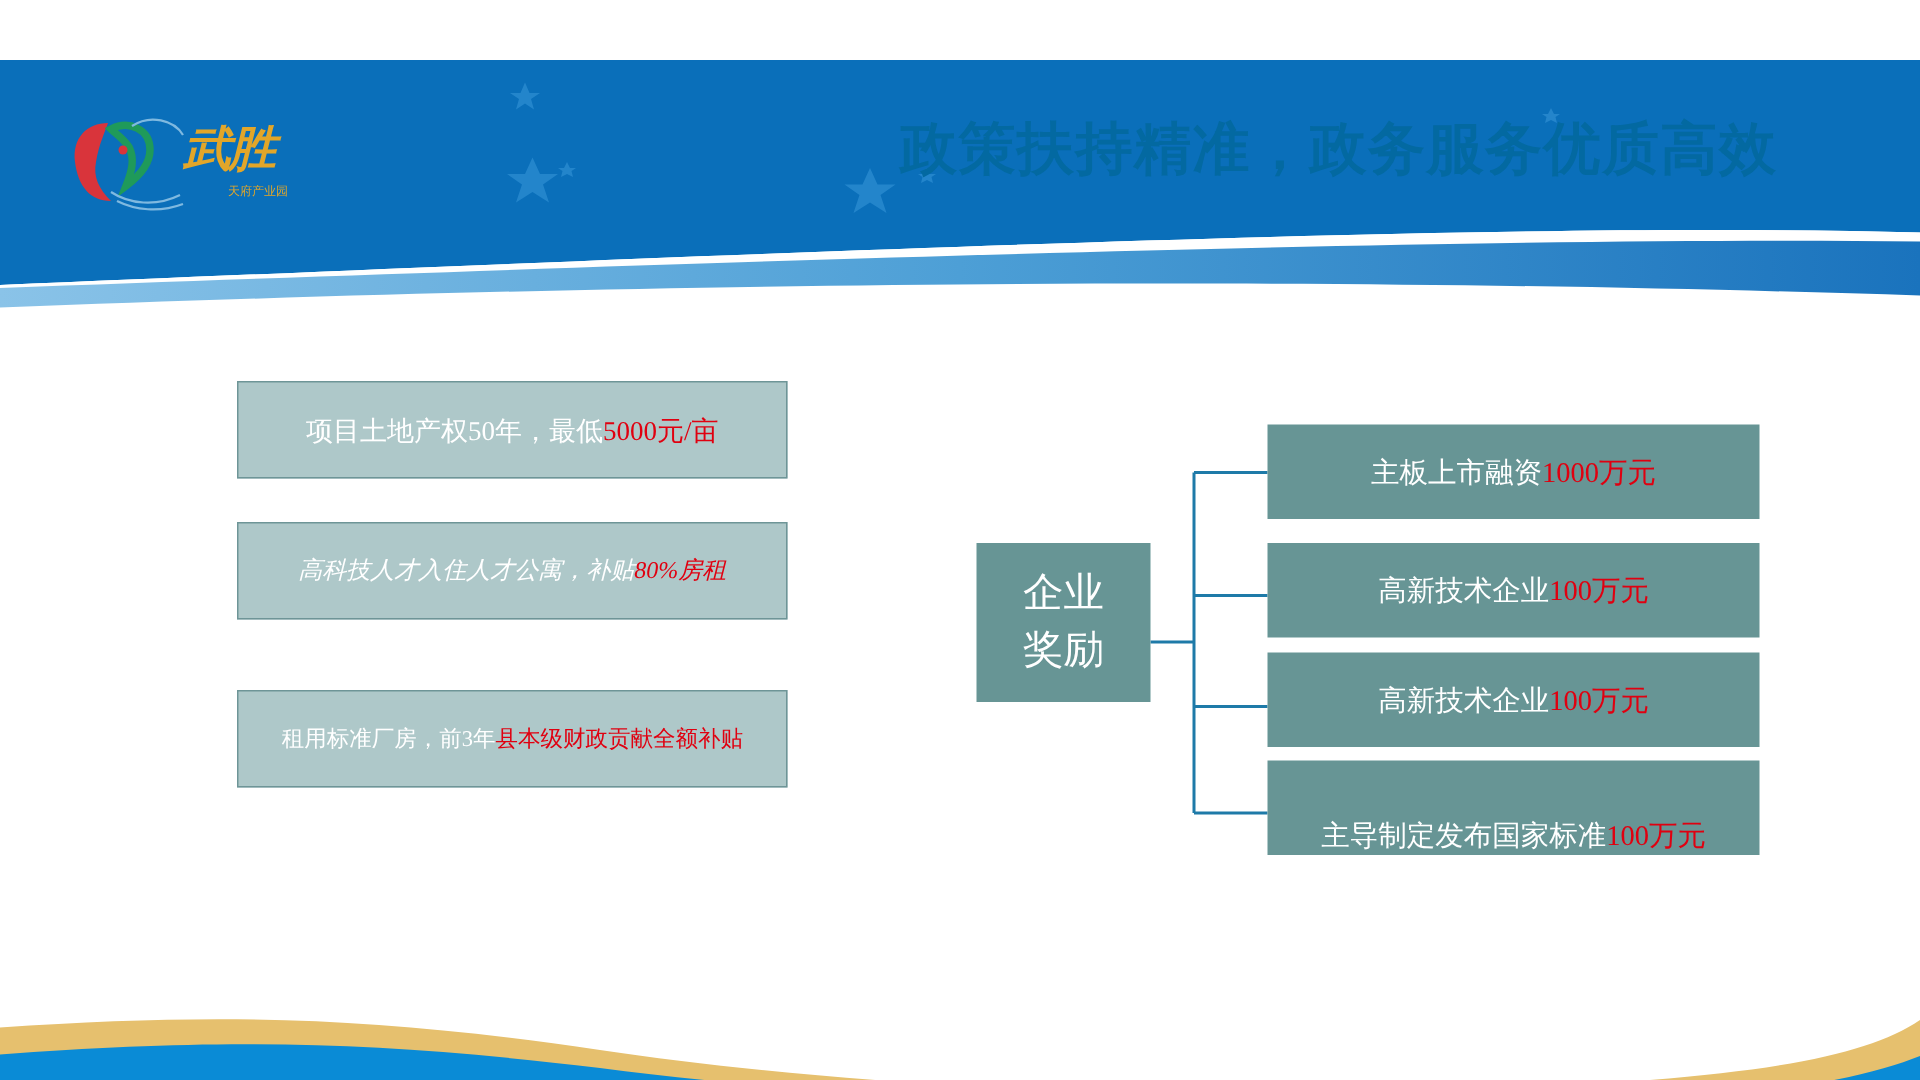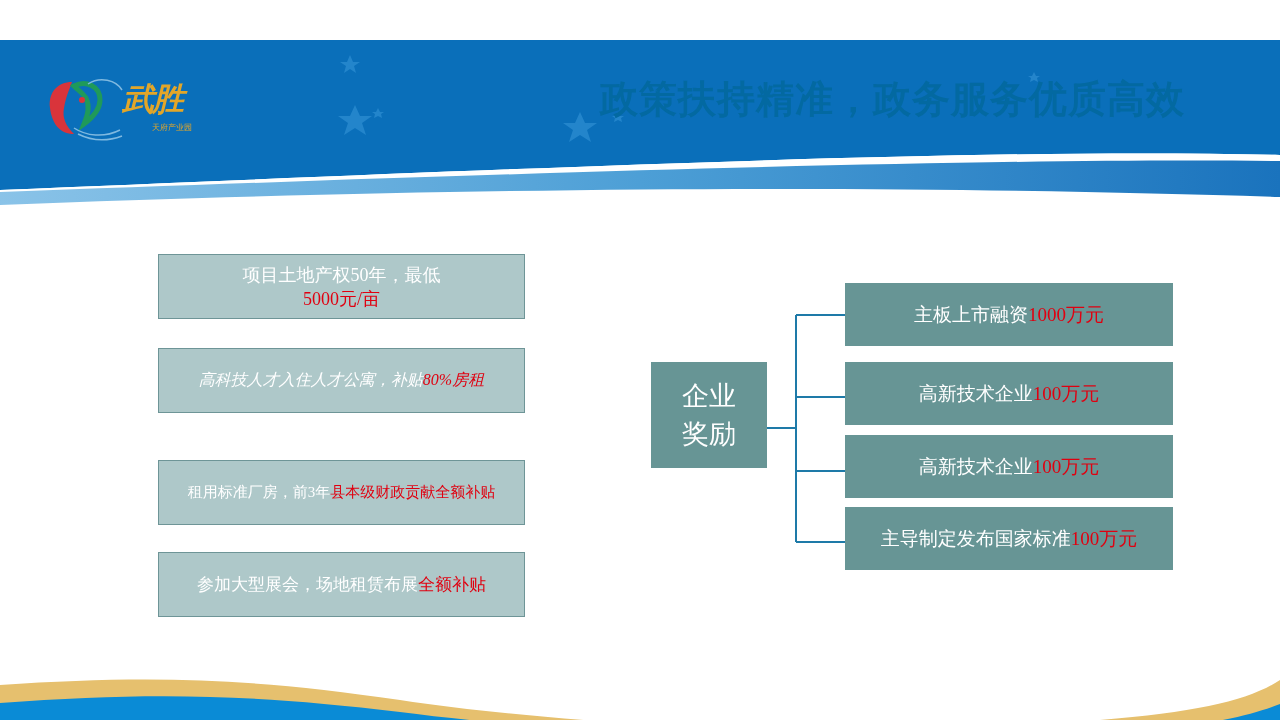--- a/index.html
+++ b/index.html
@@ -87,35 +87,31 @@
       <path d="M30,54 C42,62 60,64 76,56" fill="none" stroke="#7fb9e0" stroke-width="1.5"></path>
       <path d="M34,60 C46,66 62,68 78,62" fill="none" stroke="#7fb9e0" stroke-width="1.5"></path>
       <path d="M44,10 C56,2 72,6 78,16" fill="none" stroke="#7fb9e0" stroke-width="1.5"></path>
     </svg>
     <span class="logo-text">武胜</span>
     <span class="logo-sub">天府产业园</span>
   </div>
 
   <div class="title">政策扶持精准，政务服务优质高效</div>
 
-  <div class="policy-box" style="top:214px;flex-direction:column;">
+  <div class="policy-box" style="top:214px;">
     <span>项目土地产权50年，最低</span>
       <span class="hl">5000元/亩</span>
   </div>
   <div class="policy-box small" style="top:308px; font-size:16px;font-style:italic;">
     <span>高科技人才入住人才公寓，补贴</span>
       <span class="hl">80%房租</span>
   </div>
   <div class="policy-box small" style="top:420px;">
     <span>租用标准厂房，前3年</span>
       <span class="hl">县本级财政贡献全额补贴</span>
-  </div>
-  <div class="policy-box" style="top:512px; font-size:17px;">
-    <span>参加大型展会，场地租赁布展</span>
-      <span class="hl">全额补贴</span>
   </div>
 
   <svg class="connector" viewBox="0 0 1280 720">
     <g stroke="#1e7aa8" stroke-width="2" fill="none">
       <line x1="767" y1="388" x2="796" y2="388"></line>
       <line x1="796" y1="275" x2="796" y2="502"></line>
       <line x1="796" y1="275" x2="845" y2="275"></line>
       <line x1="796" y1="357" x2="845" y2="357"></line>
       <line x1="796" y1="431" x2="845" y2="431"></line>
       <line x1="796" y1="502" x2="845" y2="502"></line>
@@ -134,18 +130,18 @@
       <span class="hl">1000万元</span>
   </div>
   <div class="reward-box" style="top:322px;">
     <span>高新技术企业</span>
       <span class="hl">100万元</span>
   </div>
   <div class="reward-box" style="top:395px;">
     <span>高新技术企业</span>
       <span class="hl">100万元</span>
   </div>
-  <div class="reward-box" style="top:467px;">
+  <div class="reward-box" style="top:467px;align-items:flex-end;">
     <span>主导制定发布国家标准</span>
       <span class="hl">100万元</span>
   </div>
 
 </div>
 
 </body></html>

